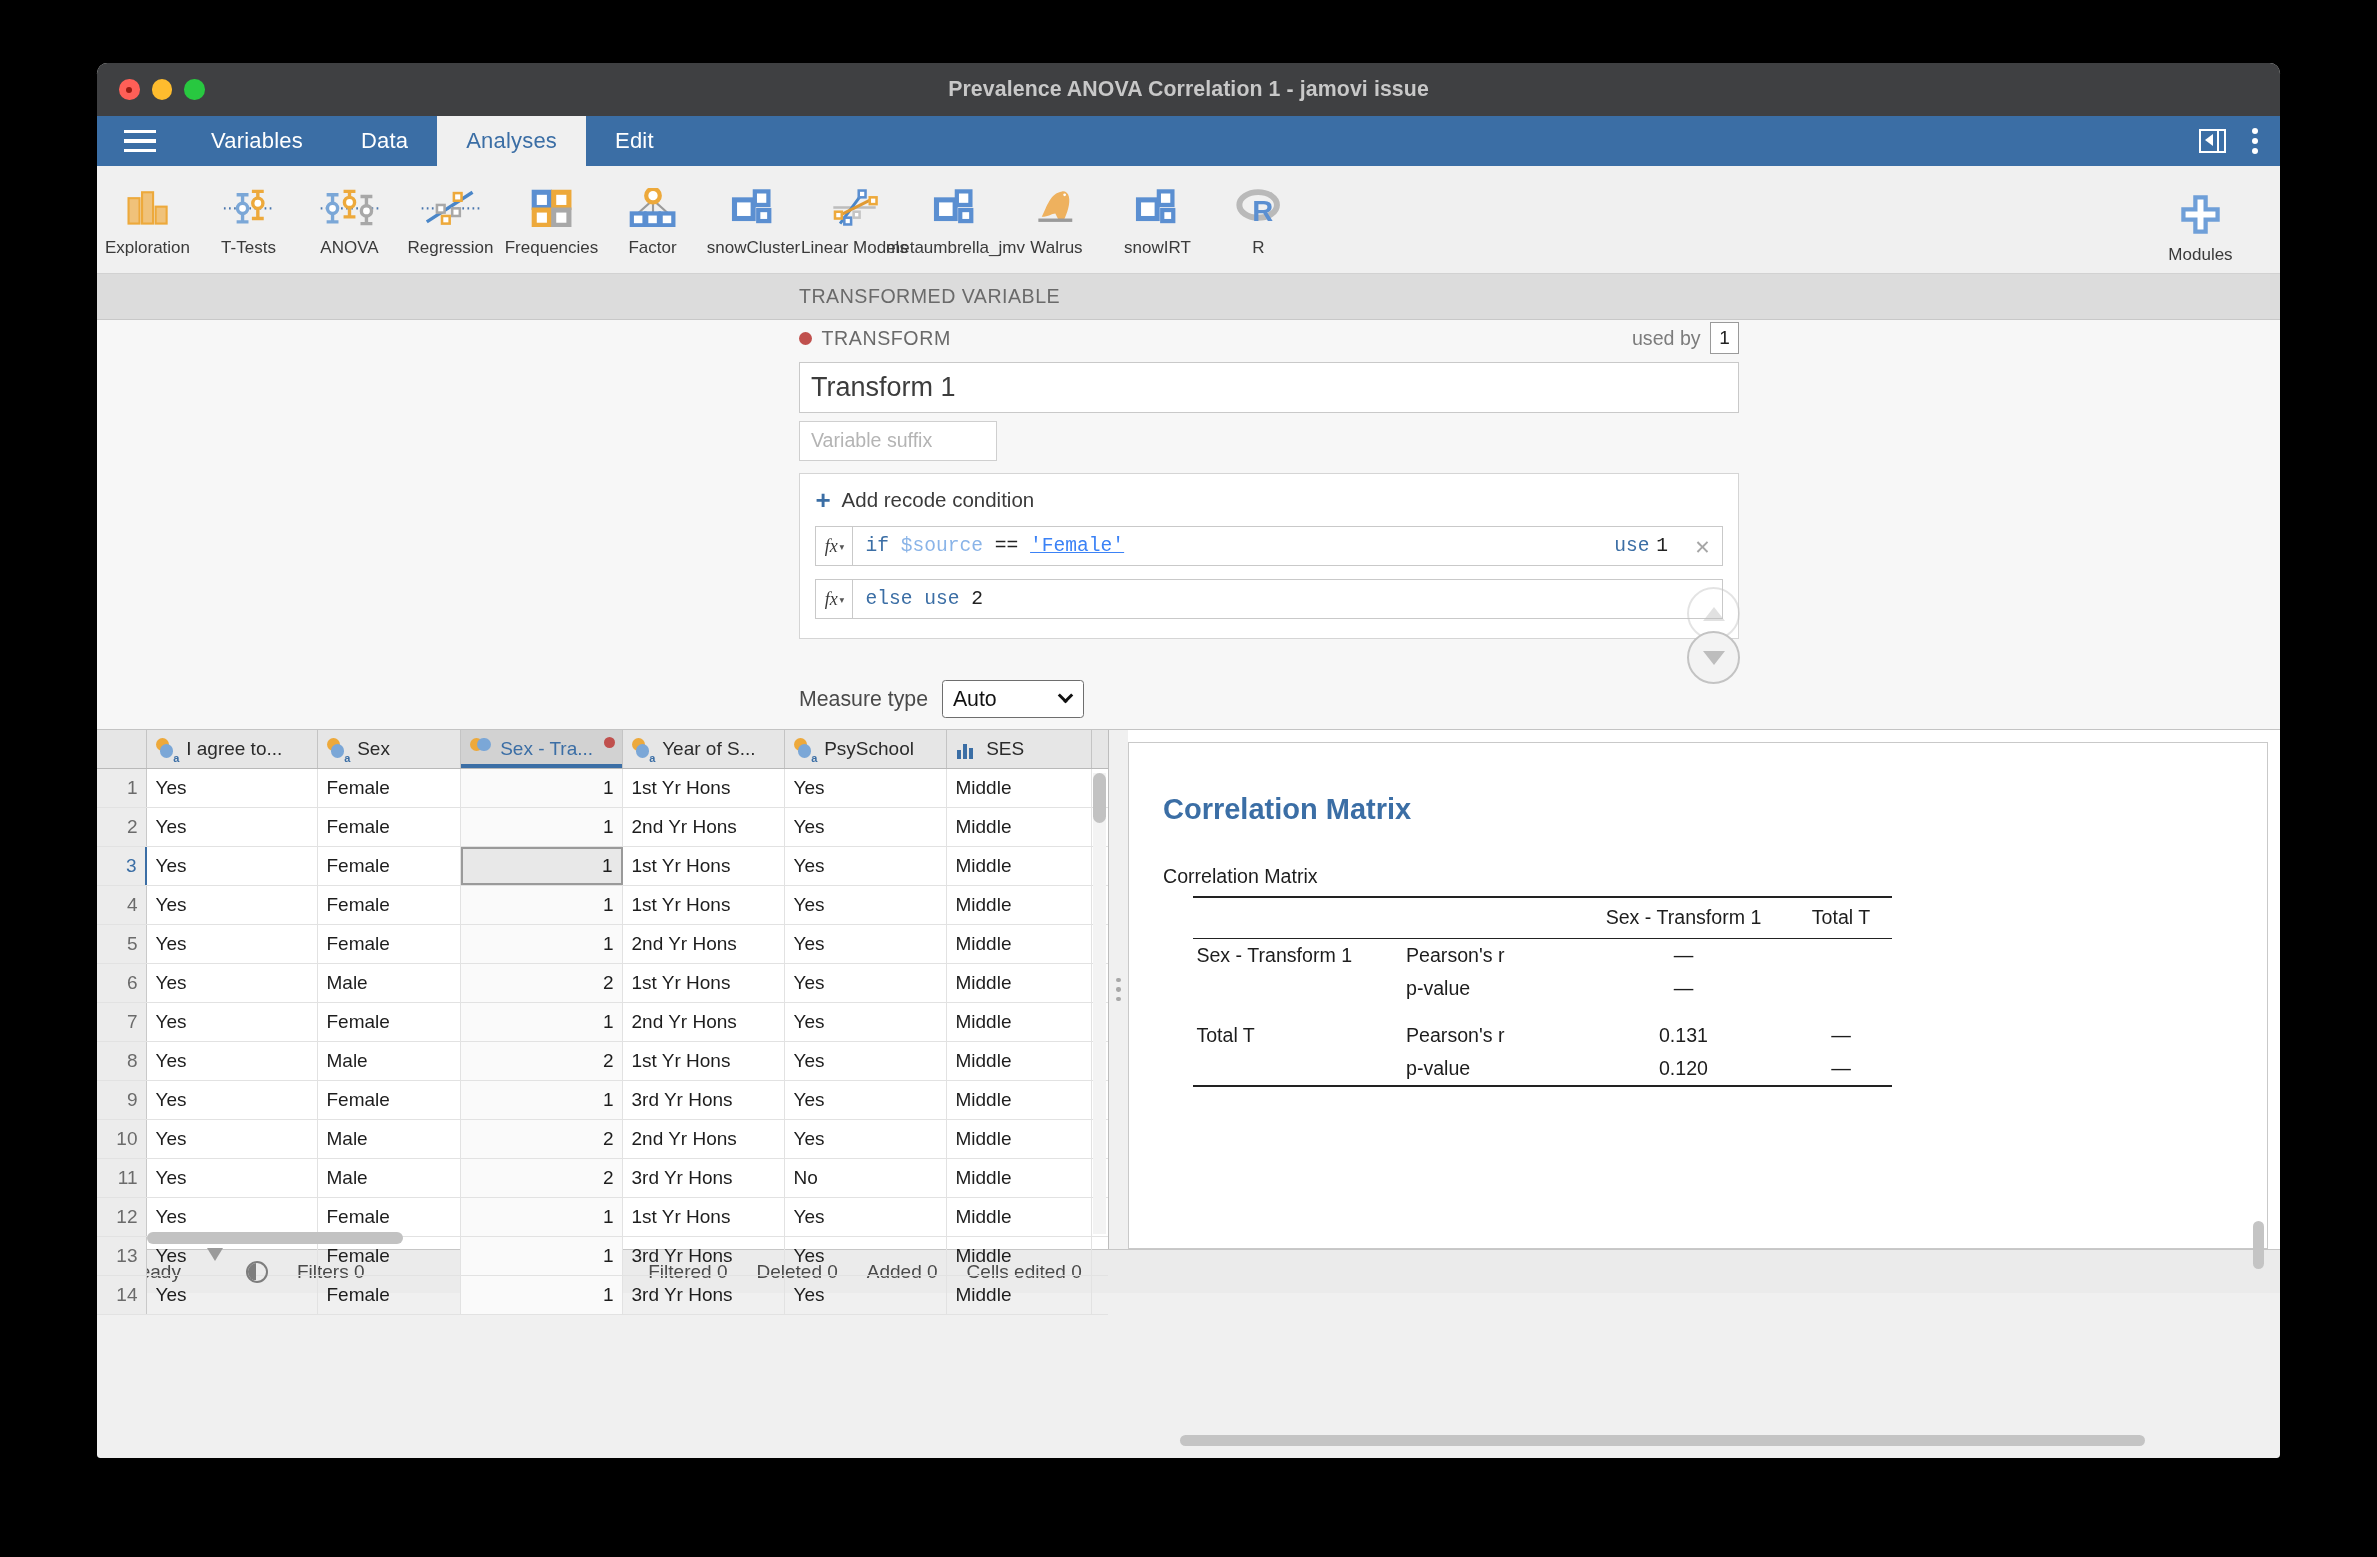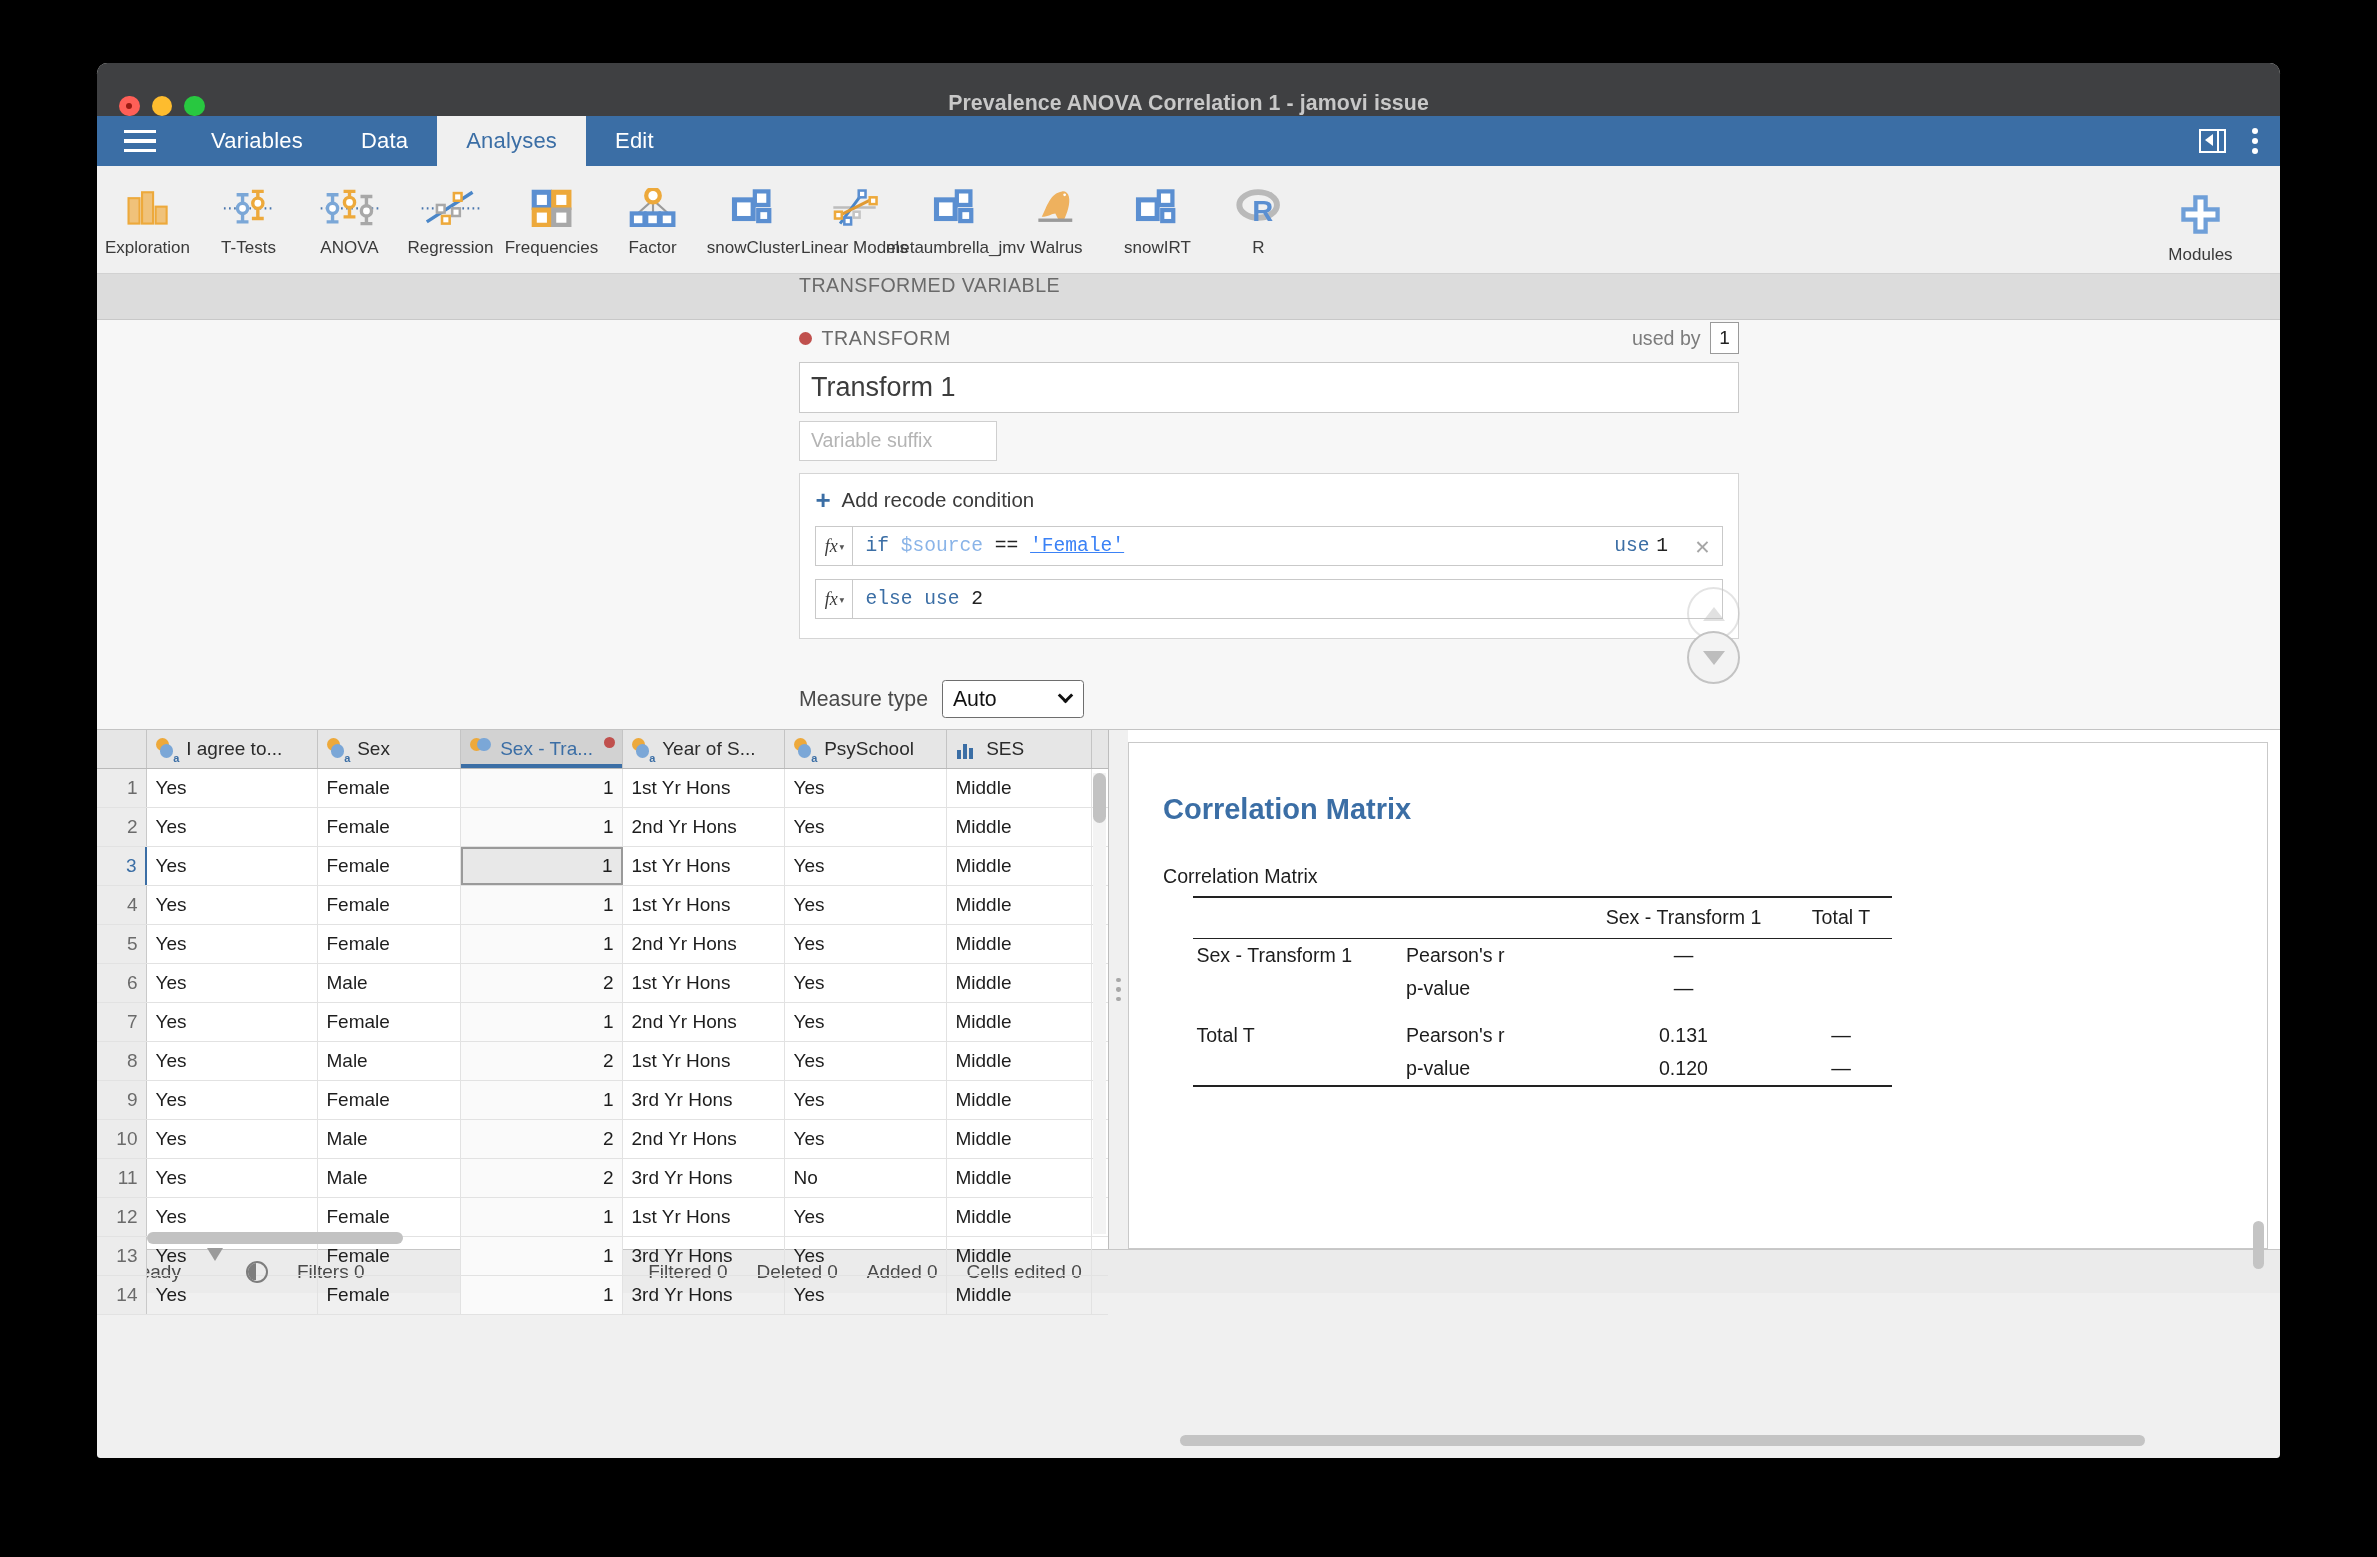--- a/index.html
+++ b/index.html
@@ -20,21 +20,21 @@
     overflow: hidden;
     box-shadow: 0 8.5px 34px rgba(0,0,0,.55);
   }
 
   
   #titlebar {
     position: relative;
     height: 53px;
     background: #3f4042;
     border-radius: 8.5px 8.5px 0 0;
-    display: flex; align-items: flex-end;
+    display: flex; align-items: center;
   }
   #traffic { display: flex; gap: 12px; margin-left: 22px; }
   .light { width: 20.5px; height: 20.5px; border-radius: 50%; }
   .light.red    { background: #ff5f57; }
   .light.yellow { background: #febc2e; }
   .light.green  { background: #28c840; }
   .light.red::after{
     content:""; display:block; width:6px;height:6px;border-radius:50%;
     background:#9b1b12; margin:7.3px auto 0;
   }
@@ -101,21 +101,21 @@
   
   #editor {
     position: relative;
     background: #f7f7f7;
     height: 456px;
     border-bottom: 0.9px solid #c4c4c4;
   }
   #editor-head {
     height: 46px; background: #dcdcdc;
     border-bottom: 0.9px solid #c8c8c8;
-    display: flex; align-items: flex-start;
+    display: flex; align-items: center;
   }
   #editor-head-label {
     margin-left: 702px; font-size: 19.6px; color: #6a6a6a; letter-spacing: 0.5px;
   }
   #tbox {
     position: absolute; left: 702px; top: 40px; width: 940px;
   }
   #tbox-row1 { display: flex; align-items: center; height: 48px; }
   #dot { width: 13px; height: 13px; border-radius: 50%; background: #c0504d; margin-right: 9.4px; }
   #tf-label { font-size: 19.6px; color: #6a6a6a; letter-spacing: 0.6px; }

